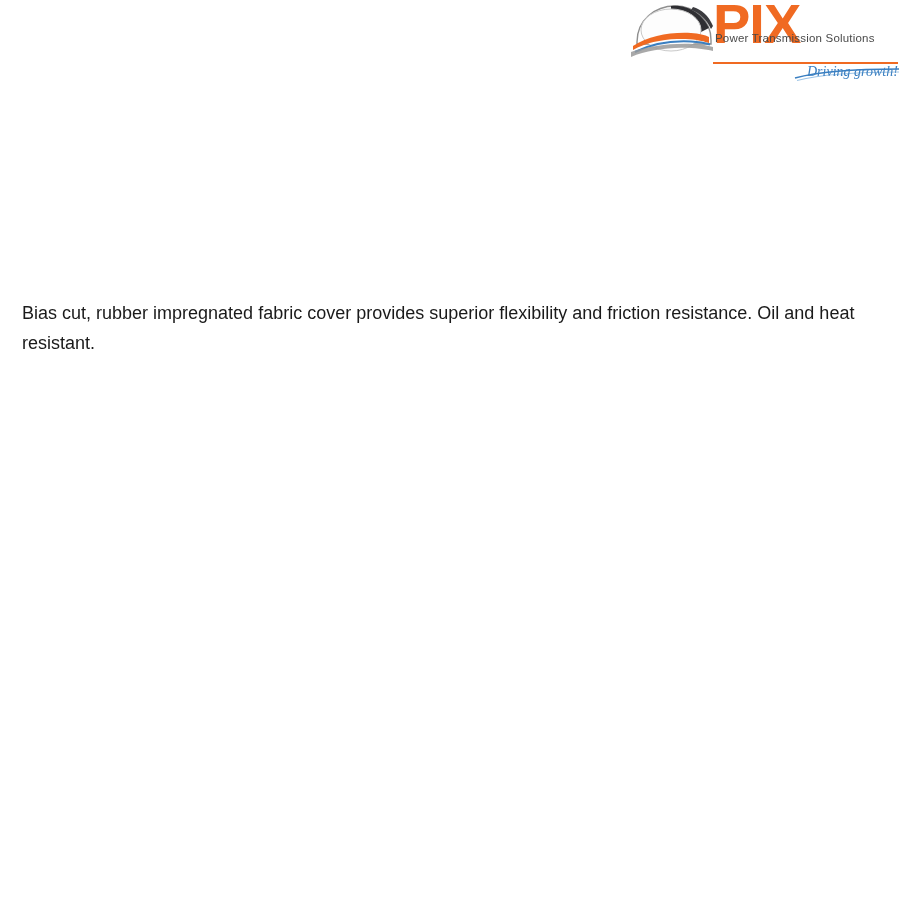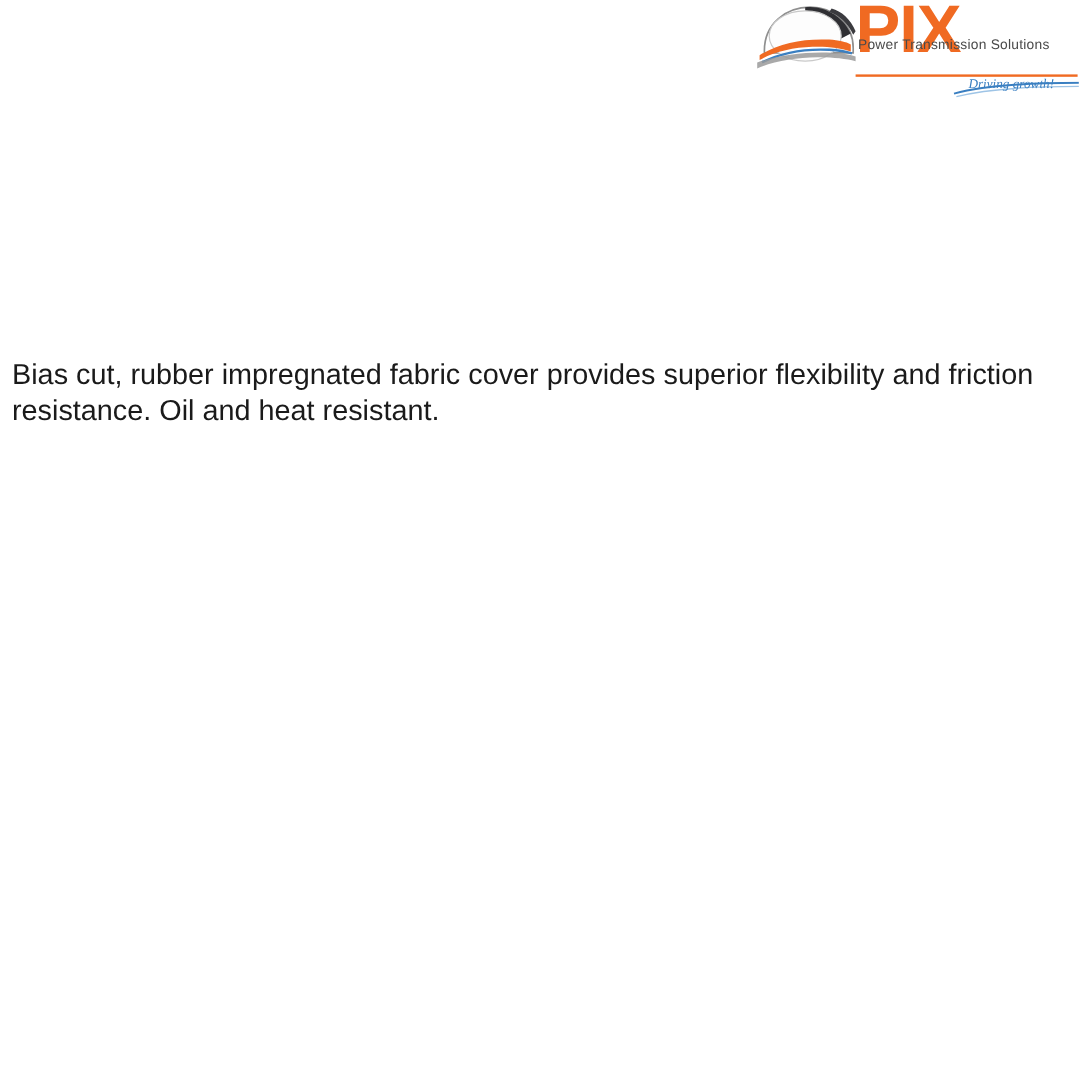--- a/index.html
+++ b/index.html
@@ -55,21 +55,21 @@
     letter-spacing: 0.2px;
     white-space: nowrap;
   }
 
   .logo-sub {
     position: absolute;
     left: 182px;
     top: 64px;
     font-family: "Liberation Serif", serif;
     font-style: italic;
-    font-size: 11px;
+    font-size: 14px;
     color: #3a7fc1;
     white-space: nowrap;
   }
 
   .logo-underline {
     position: absolute;
     left: 88px;
     top: 62px;
     width: 185px;
     height: 2px;
@@ -87,24 +87,24 @@
   
   .content {
     position: absolute;
     left: 10px;
     top: 298px;
     width: 866px;
   }
 
   .para {
     font-family: "Liberation Sans", sans-serif;
-    font-size: 24px;
+    font-size: 18px;
     line-height: 30px;
     color: #1a1a1a;
-    margin: 0 0 24px 0;
+    margin: 0 0 24px 12px;
   }
 
   .para.justify {
     text-align: justify;
     text-justify: inter-word;
   }
   .para.justify-last {
     text-align: justify;
   }
 </style>

